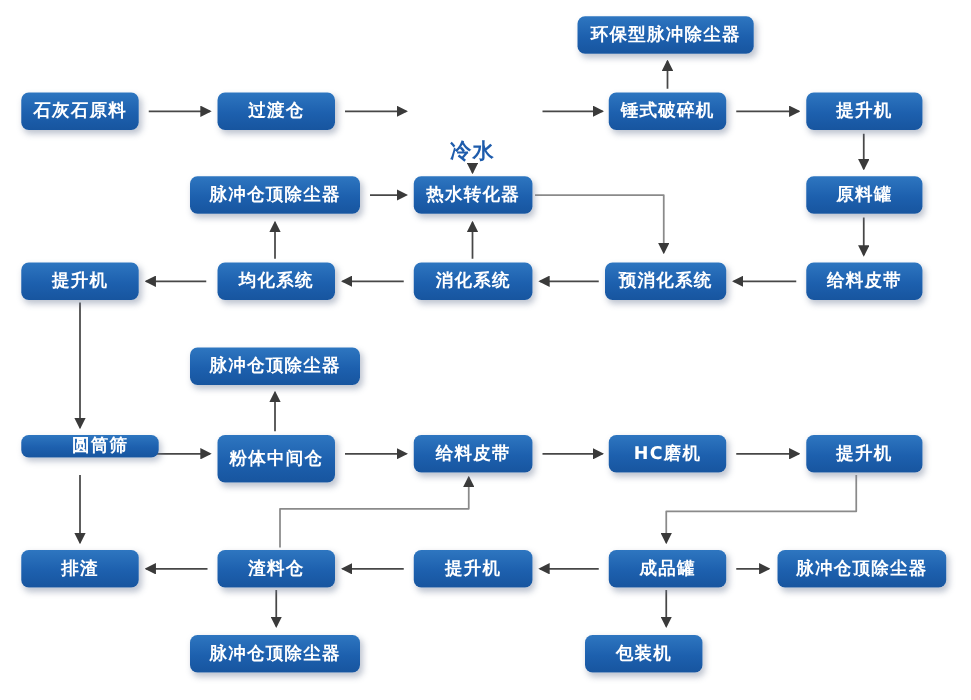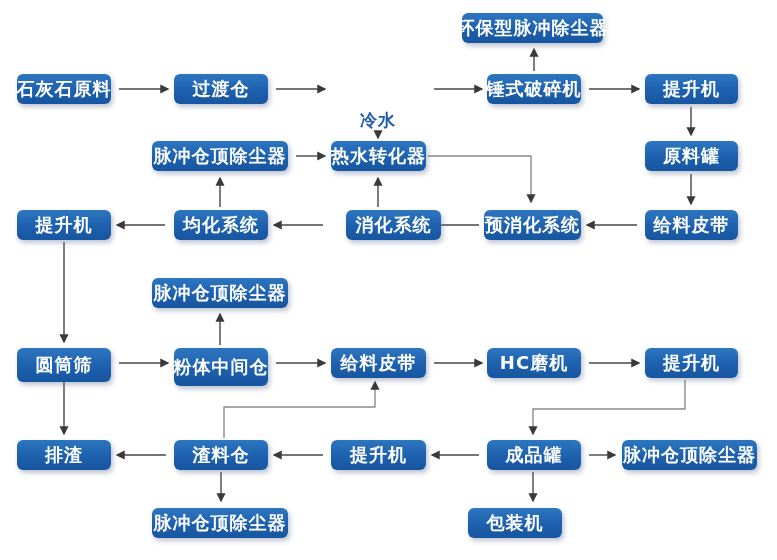--- a/index.html
+++ b/index.html
@@ -4,21 +4,21 @@
 <style>
   html,body{margin:0;padding:0;background:#ffffff;}
   body{width:777px;height:560px;font-family:"DejaVu Sans",sans-serif;}
   .canvas{position:relative;width:777px;height:560px;background:#ffffff;overflow:hidden;}
   .edge-layer{position:absolute;left:0;top:0;width:777px;height:560px;}
   #node-layer{position:absolute;left:0;top:0;width:777px;height:560px;}
   .node{
     position:absolute;
     display:flex;align-items:center;justify-content:center;
     border-radius:6px;
-    color:#fff;font-weight:bold;font-size:18px;letter-spacing:1px;
+    color:#fff;font-weight:bold;font-size:14px;letter-spacing:1px;
     box-shadow:2px 3px 5px rgba(110,125,150,0.45);
     white-space:nowrap;
   }
   .annotation{
     position:absolute;
     display:flex;align-items:center;justify-content:center;
     font-weight:bold;font-size:17px;letter-spacing:1px;
     white-space:nowrap;
   }
   polyline{fill:none;stroke-width:1.4;stroke-linejoin:round;}
@@ -71,25 +71,25 @@
       <div class="node" style="left: 174px; top: 74px; width: 94px; height: 30px; background: linear-gradient(rgb(46, 118, 192) 0%, rgb(29, 96, 174) 55%, rgb(23, 85, 159) 100%); color: rgb(255, 255, 255);">过渡仓</div>
       <div class="node" style="left: 17px; top: 74px; width: 94px; height: 30px; background: linear-gradient(rgb(46, 118, 192) 0%, rgb(29, 96, 174) 55%, rgb(23, 85, 159) 100%); color: rgb(255, 255, 255);">石灰石原料</div>
       <div class="node" style="left: 487px; top: 74px; width: 94px; height: 30px; background: linear-gradient(rgb(46, 118, 192) 0%, rgb(29, 96, 174) 55%, rgb(23, 85, 159) 100%); color: rgb(255, 255, 255);">锤式破碎机</div>
       <div class="node" style="left: 645px; top: 74px; width: 93px; height: 30px; background: linear-gradient(rgb(46, 118, 192) 0%, rgb(29, 96, 174) 55%, rgb(23, 85, 159) 100%); color: rgb(255, 255, 255);">提升机</div>
       <div class="node" style="left: 462px; top: 13px; width: 141px; height: 30px; background: linear-gradient(rgb(46, 118, 192) 0%, rgb(29, 96, 174) 55%, rgb(23, 85, 159) 100%); color: rgb(255, 255, 255);">环保型脉冲除尘器</div>
       <div class="node" style="left: 152px; top: 141px; width: 136px; height: 30px; background: linear-gradient(rgb(46, 118, 192) 0%, rgb(29, 96, 174) 55%, rgb(23, 85, 159) 100%); color: rgb(255, 255, 255);">脉冲仓顶除尘器</div>
       <div class="node" style="left: 331px; top: 141px; width: 95px; height: 30px; background: linear-gradient(rgb(46, 118, 192) 0%, rgb(29, 96, 174) 55%, rgb(23, 85, 159) 100%); color: rgb(255, 255, 255);">热水转化器</div>
       <div class="node" style="left: 645px; top: 141px; width: 93px; height: 30px; background: linear-gradient(rgb(46, 118, 192) 0%, rgb(29, 96, 174) 55%, rgb(23, 85, 159) 100%); color: rgb(255, 255, 255);">原料罐</div>
       <div class="node" style="left: 17px; top: 210px; width: 94px; height: 30px; background: linear-gradient(rgb(46, 118, 192) 0%, rgb(29, 96, 174) 55%, rgb(23, 85, 159) 100%); color: rgb(255, 255, 255);">提升机</div>
       <div class="node" style="left: 174px; top: 210px; width: 94px; height: 30px; background: linear-gradient(rgb(46, 118, 192) 0%, rgb(29, 96, 174) 55%, rgb(23, 85, 159) 100%); color: rgb(255, 255, 255);">均化系统</div>
-      <div class="node" style="left: 346px; top: 210px; width: 95px; height: 30px; background: linear-gradient(rgb(46, 118, 192) 0%, rgb(29, 96, 174) 55%, rgb(23, 85, 159) 100%); color: rgb(255, 255, 255);">消化系统</div>
+      <div class="node" style="left: 331px; top: 210px; width: 95px; height: 30px; background: linear-gradient(rgb(46, 118, 192) 0%, rgb(29, 96, 174) 55%, rgb(23, 85, 159) 100%); color: rgb(255, 255, 255);">消化系统</div>
       <div class="node" style="left: 484px; top: 210px; width: 97px; height: 30px; background: linear-gradient(rgb(46, 118, 192) 0%, rgb(29, 96, 174) 55%, rgb(23, 85, 159) 100%); color: rgb(255, 255, 255);">预消化系统</div>
       <div class="node" style="left: 645px; top: 210px; width: 93px; height: 30px; background: linear-gradient(rgb(46, 118, 192) 0%, rgb(29, 96, 174) 55%, rgb(23, 85, 159) 100%); color: rgb(255, 255, 255);">给料皮带</div>
       <div class="node" style="left: 152px; top: 278px; width: 136px; height: 30px; background: linear-gradient(rgb(46, 118, 192) 0%, rgb(29, 96, 174) 55%, rgb(23, 85, 159) 100%); color: rgb(255, 255, 255);">脉冲仓顶除尘器</div>
-      <div class="node" style="left: 17px; top: 348px; width: 94px; height: 34px; background: linear-gradient(rgb(46, 118, 192) 0%, rgb(29, 96, 174) 55%, rgb(23, 85, 159) 100%); color: rgb(255, 255, 255);">圆筒筛</div>
+      <div class="node" style="left: 17px; top: 348px; width: 94px; height: 18px; background: linear-gradient(rgb(46, 118, 192) 0%, rgb(29, 96, 174) 55%, rgb(23, 85, 159) 100%); color: rgb(255, 255, 255); padding-left: 16px;">圆筒筛</div>
       <div class="node" style="left: 174px; top: 348px; width: 94px; height: 38px; background: linear-gradient(rgb(46, 118, 192) 0%, rgb(29, 96, 174) 55%, rgb(23, 85, 159) 100%); color: rgb(255, 255, 255);">粉体中间仓</div>
       <div class="node" style="left: 331px; top: 348px; width: 95px; height: 30px; background: linear-gradient(rgb(46, 118, 192) 0%, rgb(29, 96, 174) 55%, rgb(23, 85, 159) 100%); color: rgb(255, 255, 255);">给料皮带</div>
       <div class="node" style="left: 487px; top: 348px; width: 94px; height: 30px; background: linear-gradient(rgb(46, 118, 192) 0%, rgb(29, 96, 174) 55%, rgb(23, 85, 159) 100%); color: rgb(255, 255, 255);">HC磨机</div>
       <div class="node" style="left: 645px; top: 348px; width: 93px; height: 30px; background: linear-gradient(rgb(46, 118, 192) 0%, rgb(29, 96, 174) 55%, rgb(23, 85, 159) 100%); color: rgb(255, 255, 255);">提升机</div>
       <div class="node" style="left: 17px; top: 440px; width: 94px; height: 30px; background: linear-gradient(rgb(46, 118, 192) 0%, rgb(29, 96, 174) 55%, rgb(23, 85, 159) 100%); color: rgb(255, 255, 255);">排渣</div>
       <div class="node" style="left: 174px; top: 440px; width: 94px; height: 30px; background: linear-gradient(rgb(46, 118, 192) 0%, rgb(29, 96, 174) 55%, rgb(23, 85, 159) 100%); color: rgb(255, 255, 255);">渣料仓</div>
       <div class="node" style="left: 331px; top: 440px; width: 95px; height: 30px; background: linear-gradient(rgb(46, 118, 192) 0%, rgb(29, 96, 174) 55%, rgb(23, 85, 159) 100%); color: rgb(255, 255, 255);">提升机</div>
       <div class="node" style="left: 487px; top: 440px; width: 94px; height: 30px; background: linear-gradient(rgb(46, 118, 192) 0%, rgb(29, 96, 174) 55%, rgb(23, 85, 159) 100%); color: rgb(255, 255, 255);">成品罐</div>
       <div class="node" style="left: 622px; top: 440px; width: 135px; height: 30px; background: linear-gradient(rgb(46, 118, 192) 0%, rgb(29, 96, 174) 55%, rgb(23, 85, 159) 100%); color: rgb(255, 255, 255);">脉冲仓顶除尘器</div>
       <div class="node" style="left: 152px; top: 508px; width: 136px; height: 30px; background: linear-gradient(rgb(46, 118, 192) 0%, rgb(29, 96, 174) 55%, rgb(23, 85, 159) 100%); color: rgb(255, 255, 255);">脉冲仓顶除尘器</div>

